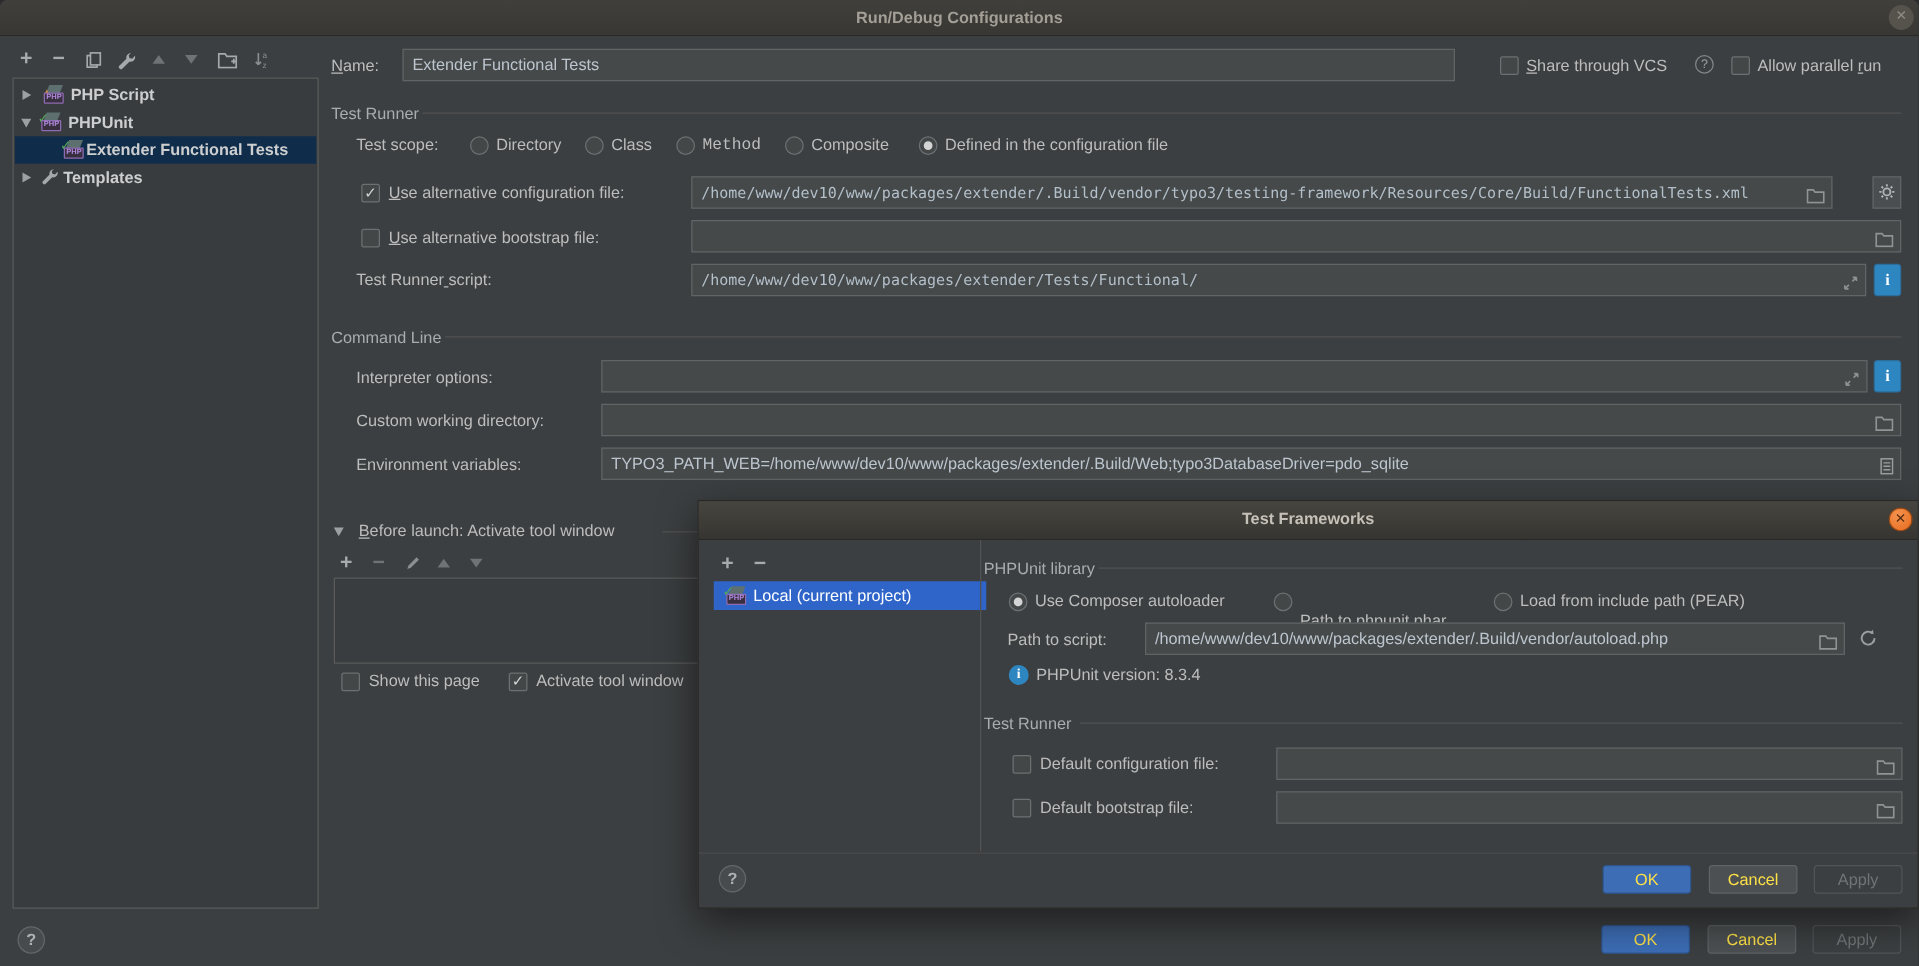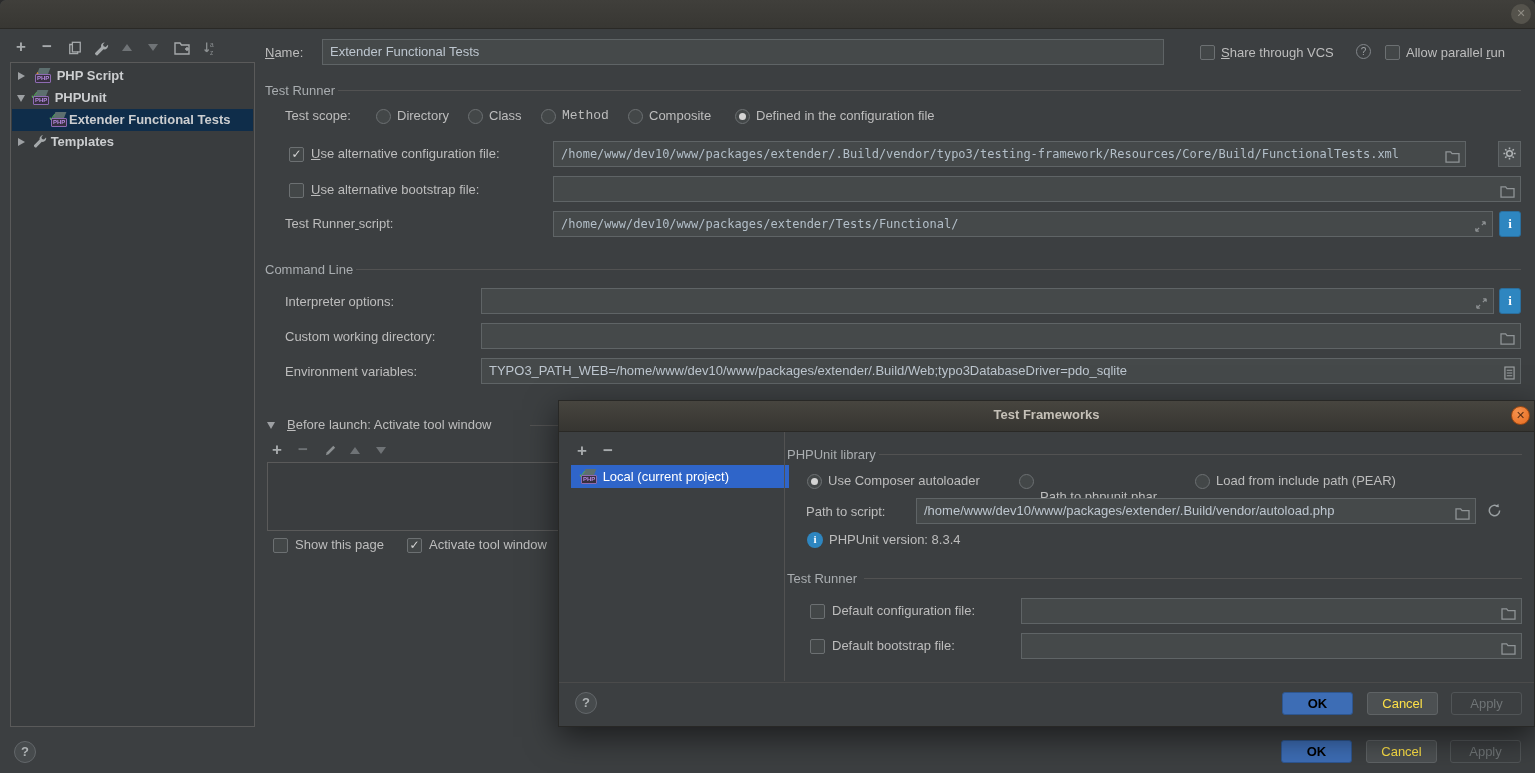--- a/index.html
+++ b/index.html
@@ -20,21 +20,21 @@
          line-height:24px;padding:0 24px 0 7px;color:#bdc6cf;overflow:hidden;white-space:nowrap;}
   .mono{font-family:"DejaVu Sans Mono","Liberation Mono",monospace;font-size:12px;color:#b3bfc9;}
   .infield-icon{position:absolute;right:5px;top:5px;}
   .sqbtn{position:absolute;width:23px;height:26px;background:#4a4e50;border:1px solid #5f6466;
          box-sizing:border-box;text-align:center;line-height:24px;}
   .infobtn{position:absolute;width:22px;height:26px;background:#2e86c0;border:1px solid #2b6e9c;border-radius:3px;
            box-sizing:border-box;color:#fff;text-align:center;line-height:24px;font-weight:bold;font-size:13px;
            font-family:"Liberation Serif",serif;}
   .btn{position:absolute;width:71px;height:23px;border-radius:3px;text-align:center;line-height:21px;
        font-size:13px;box-sizing:border-box;}
-  .btn.ok{background:#3d6db5;border:1px solid #2e568f;color:#000000;font-weight:bold;}
+  .btn.ok{background:#3d6db5;border:1px solid #2e568f;color:#fde047;font-weight:normal;}
   .btn.cancel{background:#4c5052;border:1px solid #5f6365;color:#fde047;}
   .btn.apply{background:transparent;border:1px solid #515557;color:#6f7476;}
   .helpcircle{position:absolute;width:22px;height:22px;border-radius:50%;background:#474b4d;border:1px solid #63676a;
               box-sizing:border-box;text-align:center;line-height:20px;color:#aeb2b4;font-weight:bold;}
   
   .sect{position:absolute;color:#a9adb0;}
   .rule{position:absolute;height:1px;background:#525252;}
   .label{position:absolute;color:#bdbdbd;white-space:nowrap;}
   
   .cb{position:absolute;width:15px;height:15px;background:#434748;border:1px solid #6c7072;border-radius:2px;
@@ -73,20 +73,21 @@
                box-sizing:border-box;color:#5a2e12;text-align:center;line-height:17px;font-size:11px;font-weight:bold;}
   .dlistsel{position:absolute;background:#2f65c9;color:#fff;height:23px;line-height:23px;white-space:nowrap;}
   .vsep{position:absolute;width:1px;background:#525252;}
 </style>
 </head>
 <body>
 
 <div id="app">
 
   <div class="titlebar">
+    <div class="ttl">Run/Debug Configurations</div>
     <div class="winclose" style="right:4px;">✕</div>
   </div>
 
   <div class="tb" style="left:16px;top:38px;">+</div>
   <div class="tb" style="left:42px;top:38px;">−</div>
   <div class="abs" style="left:68px;top:41px;">
     <svg width="14" height="14" viewBox="0 0 16 16">
         <rect x="5" y="1.5" width="9" height="11" fill="none" stroke="#a5a9ab" stroke-width="1.5"></rect>
         <path d="M5 4H2v10.5h9V12" fill="none" stroke="#a5a9ab" stroke-width="1.5"></path>
       </svg>

